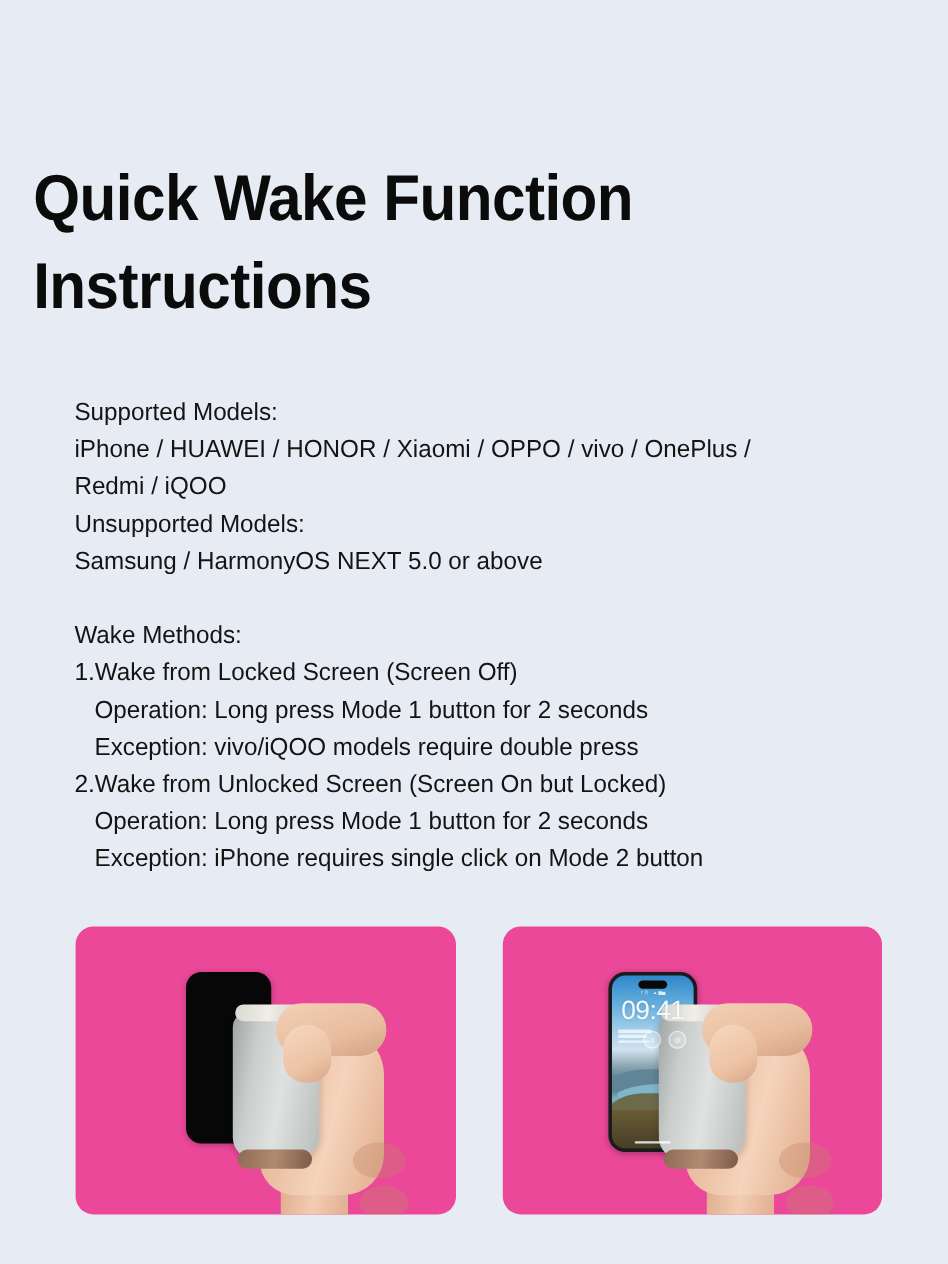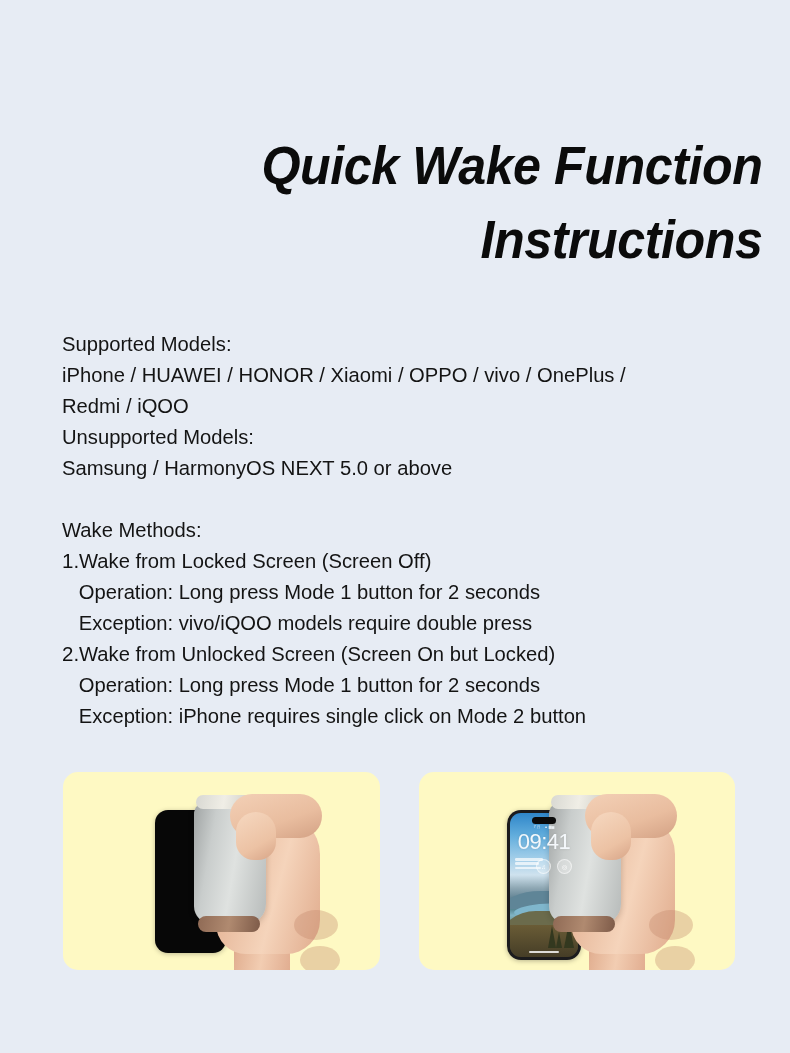--- a/index.html
+++ b/index.html
@@ -22,22 +22,21 @@
     width: 790px;
     height: 1053px;
   }
 
   
   .title-block {
     position: absolute;
     left: 0;
     top: 128px;
     width: 790px;
-    text-align: right;
-    font-style: italic;
+    text-align: left;
   }
   .title-line {
     display: block;
     font-size: 54px;
     font-weight: 700;
     line-height: 74px;
     letter-spacing: -0.5px;
     color: #0b0b0b;
     transform: scaleX(0.93);
     transform-origin: center;
@@ -84,22 +83,22 @@
   .cards {
     position: absolute;
     left: 0;
     top: 772px;
     width: 790px;
     height: 212px;
   }
   .card {
     position: absolute;
     top: 0;
-    height: 198px;
-    background: #fef9c3;
+    height: 240px;
+    background: #ec4899;
     border-radius: 15px;
     overflow: visible;
   }
   .card-clip {
     position: absolute;
     left: 0;
     top: 0;
     width: 100%;
     height: 100%;
     border-radius: 15px;

